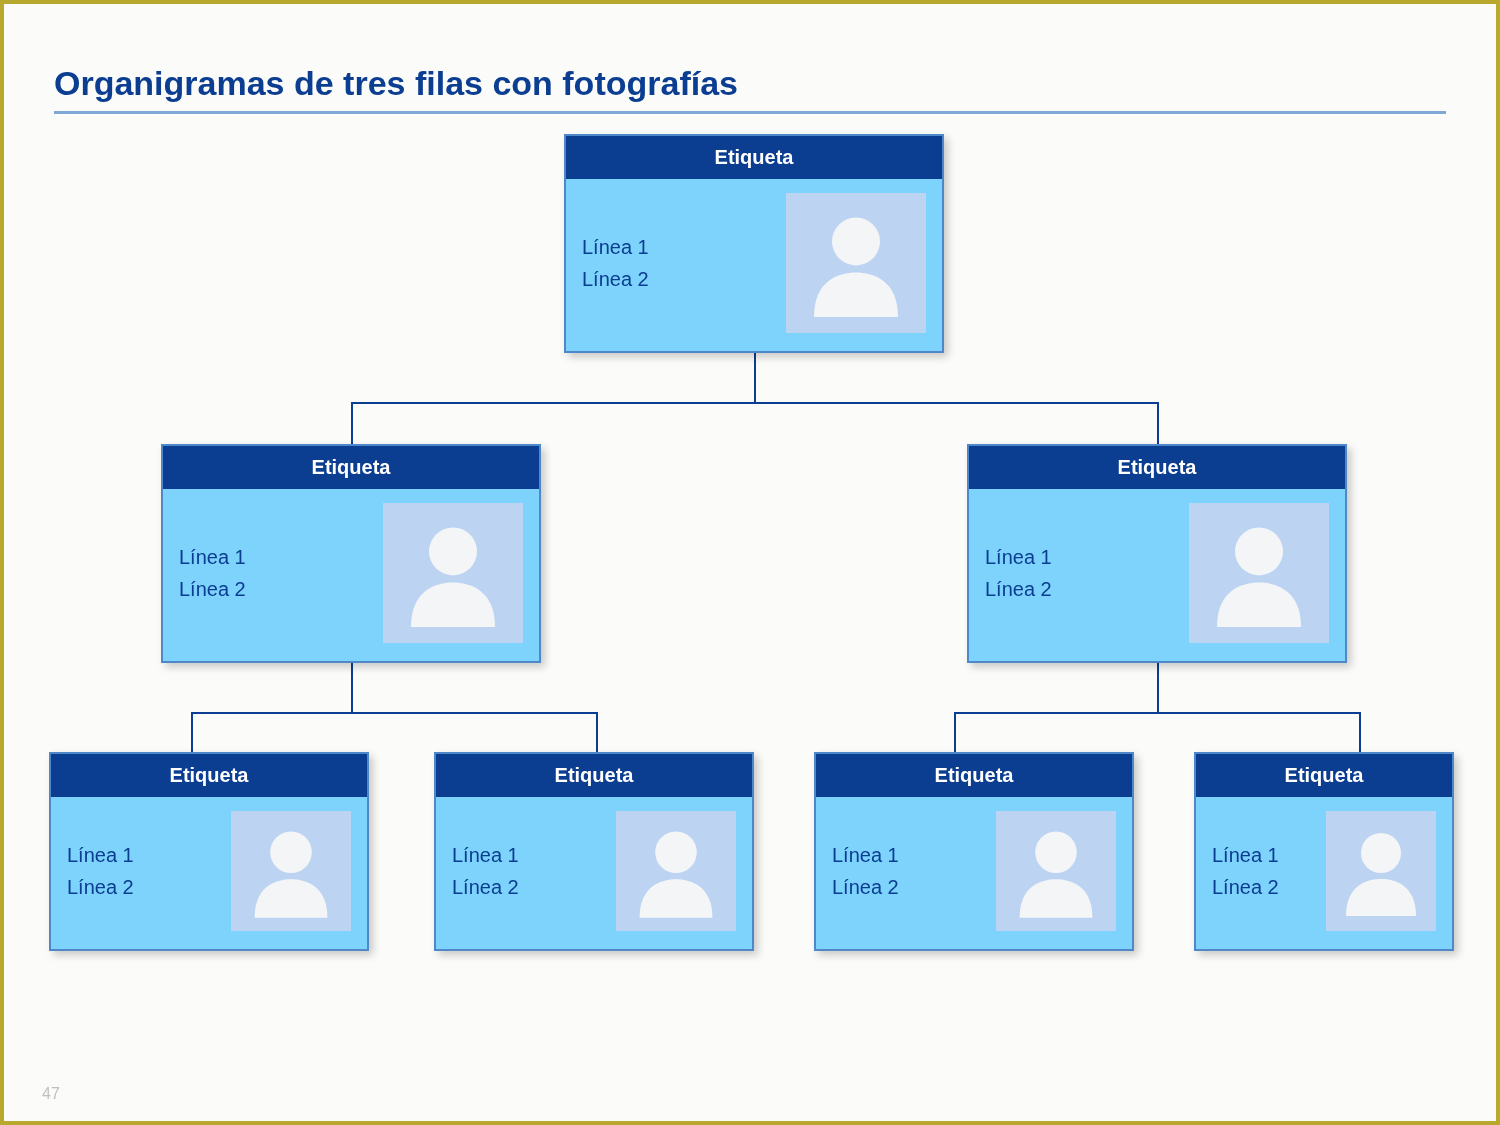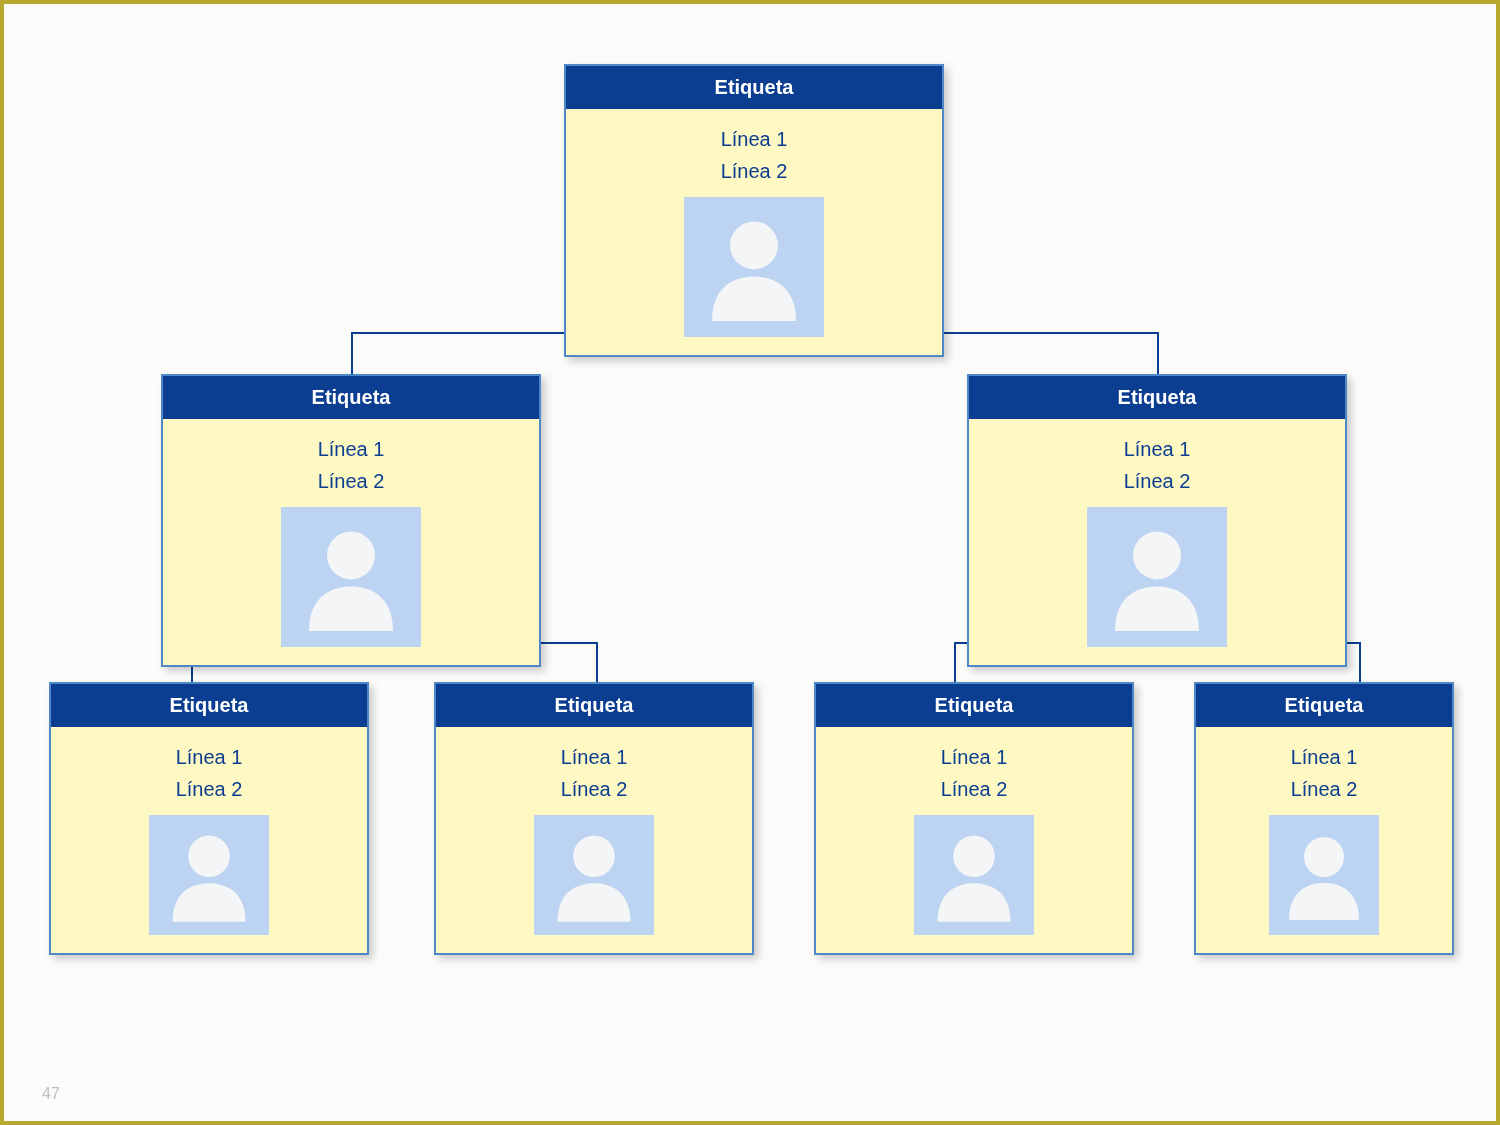--- a/index.html
+++ b/index.html
@@ -21,39 +21,38 @@
     border-bottom: 3px solid #7fa8d9;
     margin-bottom: 20px;
   }
   .org-wrap {
     position: relative;
     width: 100%;
     height: 900px;
   }
   .card {
     position: absolute;
-    background: #fef9c3;
+    background: #7dd3fc;
     border: 2px solid #4f88c9;
     box-shadow: 4px 4px 8px rgba(0,0,0,0.2);
   }
   .card-header {
     background: #0b3d91;
     color: #ffffff;
     font-weight: bold;
     text-align: center;
     padding: 10px 6px;
     font-size: 20px;
   }
   .card-body {
     display: flex;
     align-items: center;
     justify-content: space-between;
     padding: 14px 16px 18px 16px;
     gap: 10px;
-    flex-direction: column;
   }
   .card-lines {
     color: #0b3d91;
     font-size: 20px;
     line-height: 1.6;
   }
   .avatar-box {
     background: #bcd4f2;
     display: flex;
     align-items: center;
@@ -76,20 +75,21 @@
   .hline {
     position: absolute;
     height: 0;
     border-top: 2px solid #0b3d91;
   }
 </style>
 </head>
 <body>
 
 <div class="slide">
+  <div class="title">Organigramas de tres filas con fotografías</div>
 
   <div class="org-wrap">
 
     <div class="vline" style="left:700px; top:218px; height:50px;"></div>
 
     <div class="hline" style="left:297px; top:268px; width:806px;"></div>
 
     <div class="vline" style="left:297px; top:268px; height:42px;"></div>
 
     <div class="vline" style="left:1103px; top:268px; height:42px;"></div>

